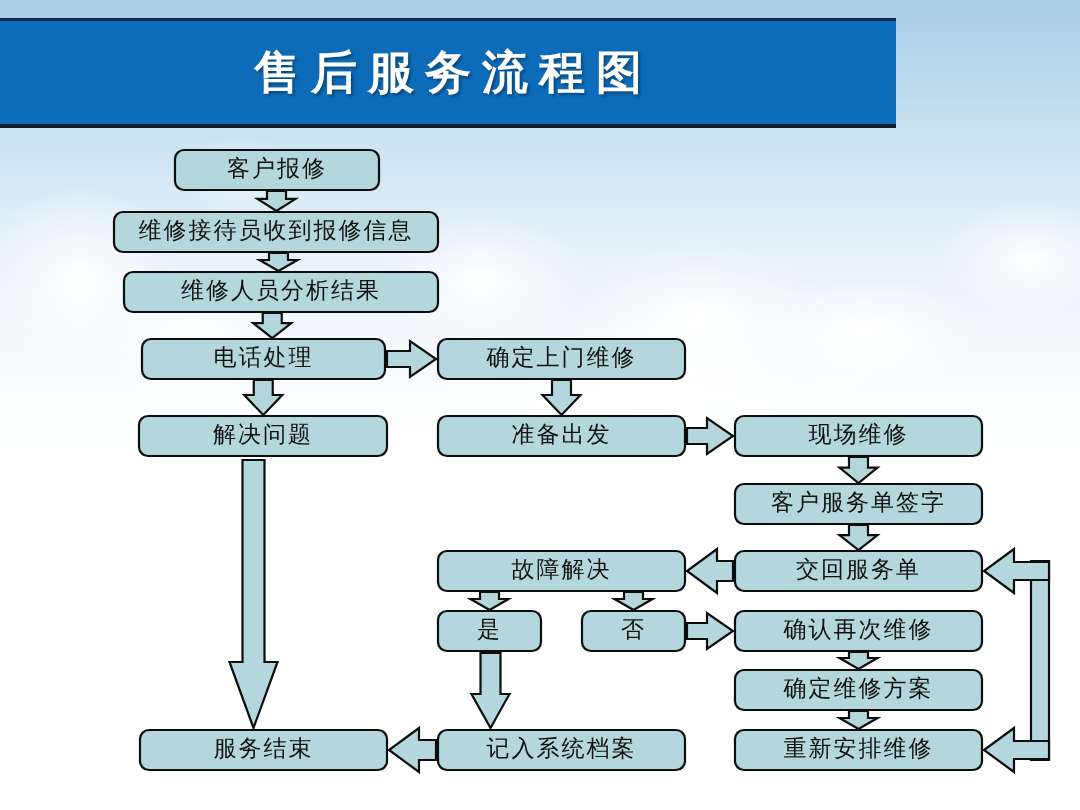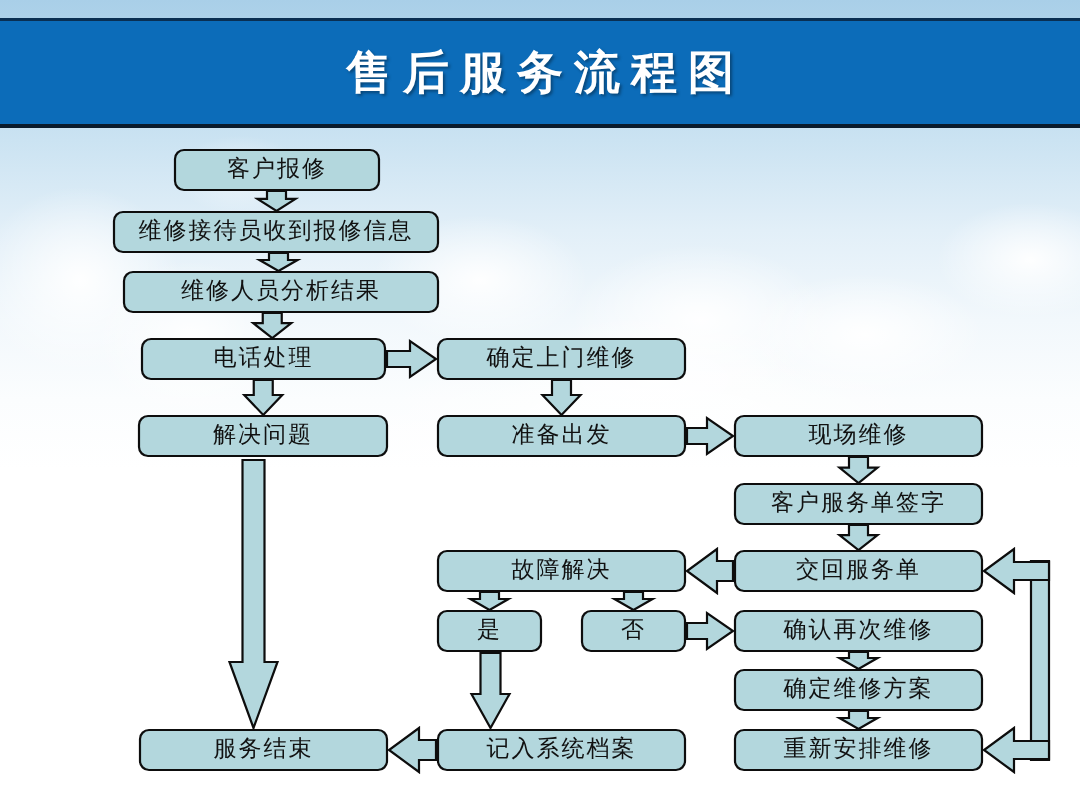--- a/index.html
+++ b/index.html
@@ -31,21 +31,21 @@
   .cloud-hz {
     position: absolute;
     background: radial-gradient(closest-side, rgba(255,255,255,0.85), rgba(255,255,255,0) 75%);
     border-radius: 50%;
   }
 
   
   .banner {
     position: absolute;
     left: 0; top: 18px;
-    width: 1080px; height: 110px;
+    width: 896px; height: 110px;
     background: #0c6cb9;
     border-top: 3px solid #0a2f52;
     border-bottom: 4px solid #0a1b2c;
     box-sizing: border-box;
     display: flex;
     align-items: center;
     justify-content: center;
   }
   .banner-title {
     color: #ffffff;

